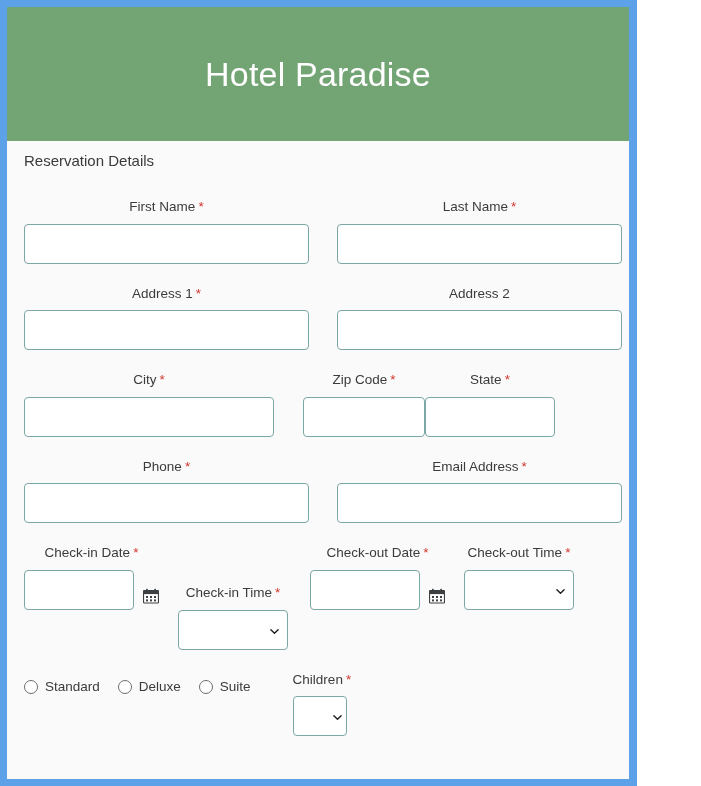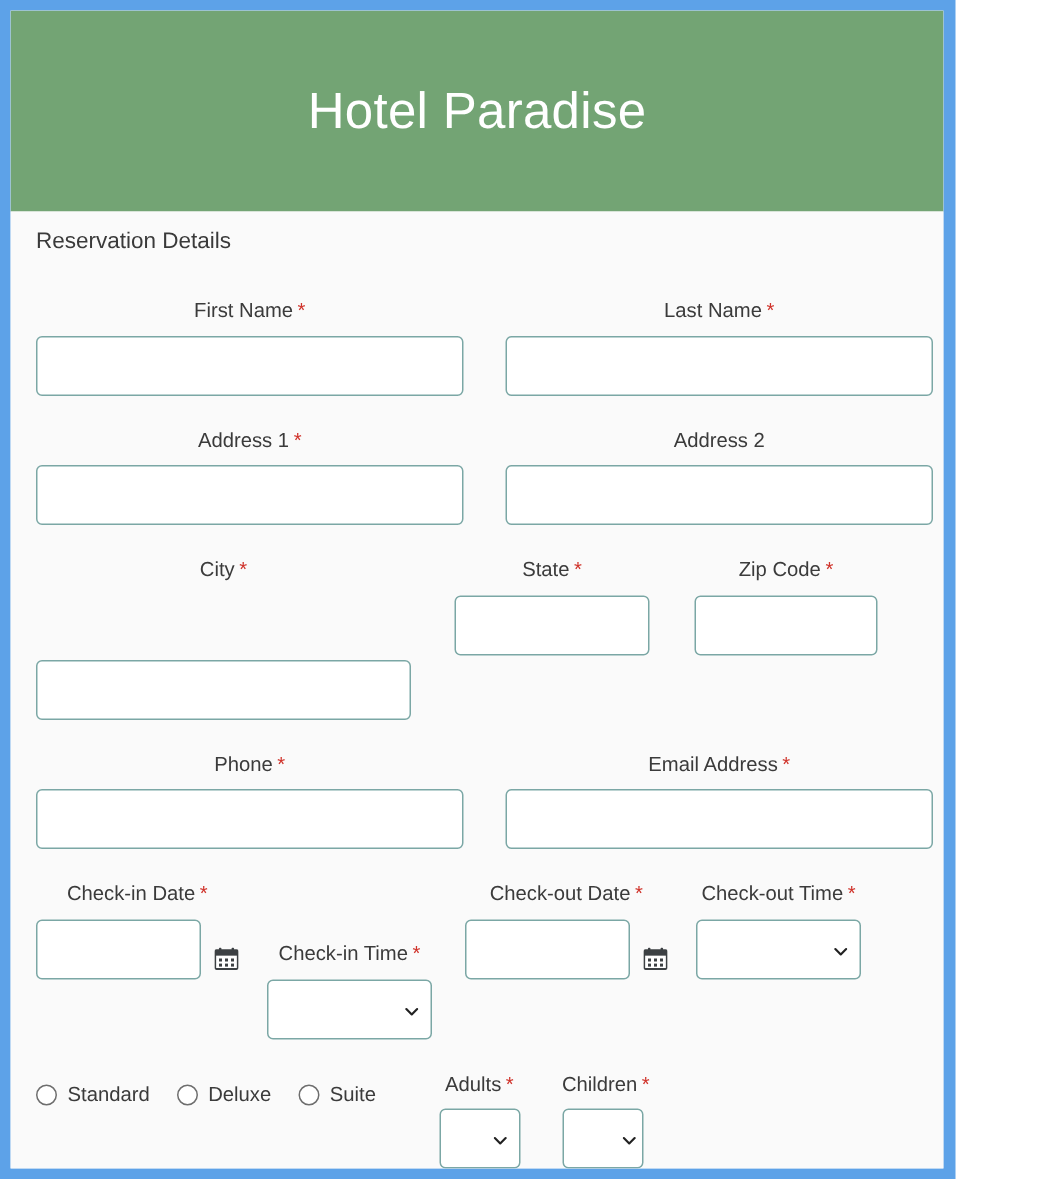--- a/index.html
+++ b/index.html
@@ -227,37 +227,37 @@
         </div>
         <div class="field">
           <div class="field-label">
             <span>Address 2</span>
           </div>
           <input class="input w-addr" type="text" value="" placeholder="" style="">
         </div>
       </div>
 
       <div class="row gap-row-1">
-        <div class="field" style="margin-right:29px;gap:43px;">
+        <div class="field" style="margin-right:29px;">
           <div class="field-label">
             <span>City</span><span class="req">*</span>
           </div>
           <input class="input w-city" type="text" value="" placeholder="" style="">
         </div>
+        <div class="field">
+          <div class="field-label">
+            <span>Zip Code</span><span class="req">*</span>
+          </div>
+          <input class="input w-zip" type="text" value="" placeholder="" style="">
+        </div>
         <div class="field" style="margin-right:30px;">
           <div class="field-label">
             <span>State</span><span class="req">*</span>
           </div>
           <input class="input w-state" type="text" value="" placeholder="" style="">
-        </div>
-        <div class="field">
-          <div class="field-label">
-            <span>Zip Code</span><span class="req">*</span>
-          </div>
-          <input class="input w-zip" type="text" value="" placeholder="" style="">
         </div>
       </div>
 
       <div class="row gap-row-1">
         <div class="field" style="margin-right:28px;">
           <div class="field-label">
             <span>Phone</span><span class="req">*</span>
           </div>
           <input class="input w-phone" type="text" value="" placeholder="" style="">
         </div>
@@ -350,40 +350,29 @@
               <span class="radio-dot"></span>
               <span class="radio-label">Deluxe</span>
             </div>
             <div class="radio-item">
               <span class="radio-dot"></span>
               <span class="radio-label">Suite</span>
             </div>
           </div>
         </div>
 
-        <div class="field" style="margin-right:28px;">
-          <div class="field-label">
-            <span>Adults</span><span class="req">*</span>
+
+        <div class="field">
+          <div class="field-label">
+            <span>Children</span><span class="req">*</span>
           </div>
           <div class="select-wrap">
             <select class="select w-count"></select>
             <svg class="chevron" viewBox="0 0 10 10">
               <path d="M1 3 L5 7 L9 3" fill="none" stroke="#222" stroke-width="1.6" stroke-linecap="round" stroke-linejoin="round"></path>
             </svg>
           </div>
         </div>
-
-        <div class="field">
-          <div class="field-label">
-            <span>Children</span><span class="req">*</span>
-          </div>
-          <div class="select-wrap">
-            <select class="select w-count"></select>
-            <svg class="chevron" viewBox="0 0 10 10">
-              <path d="M1 3 L5 7 L9 3" fill="none" stroke="#222" stroke-width="1.6" stroke-linecap="round" stroke-linejoin="round"></path>
-            </svg>
-          </div>
-        </div>
       </div>
 
     </div>
   </div>
 </div>
 
 </body></html>

